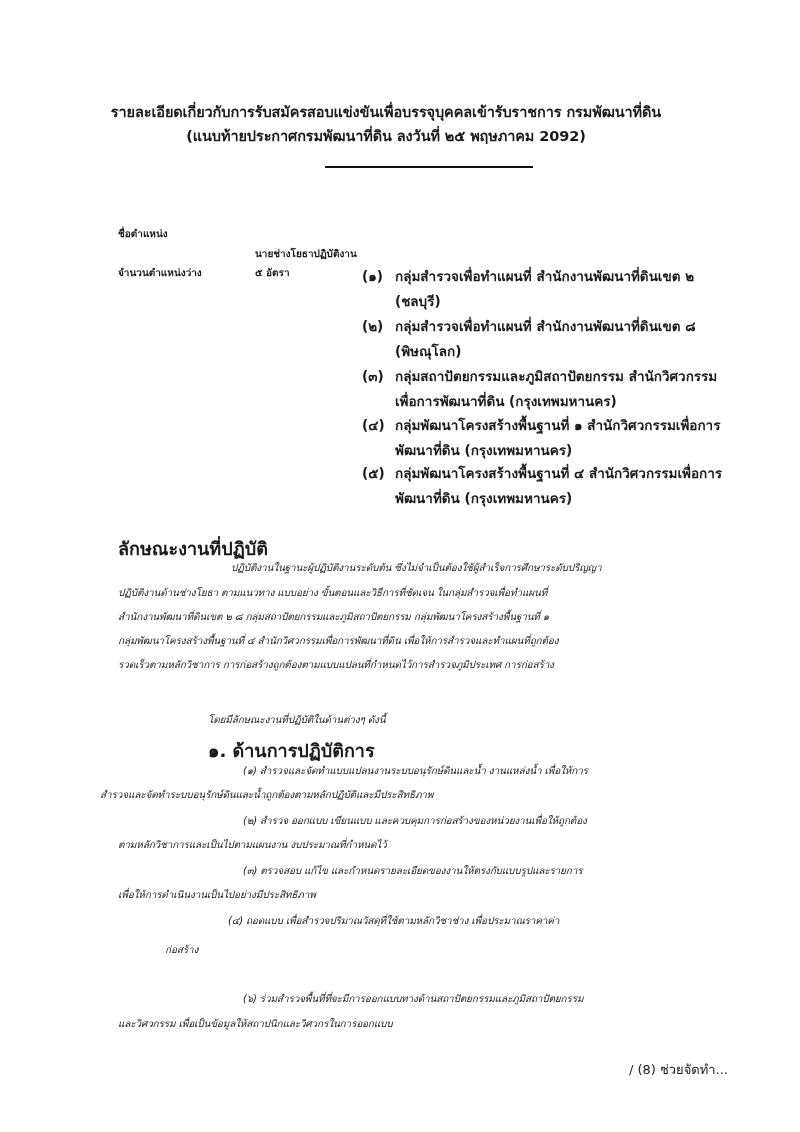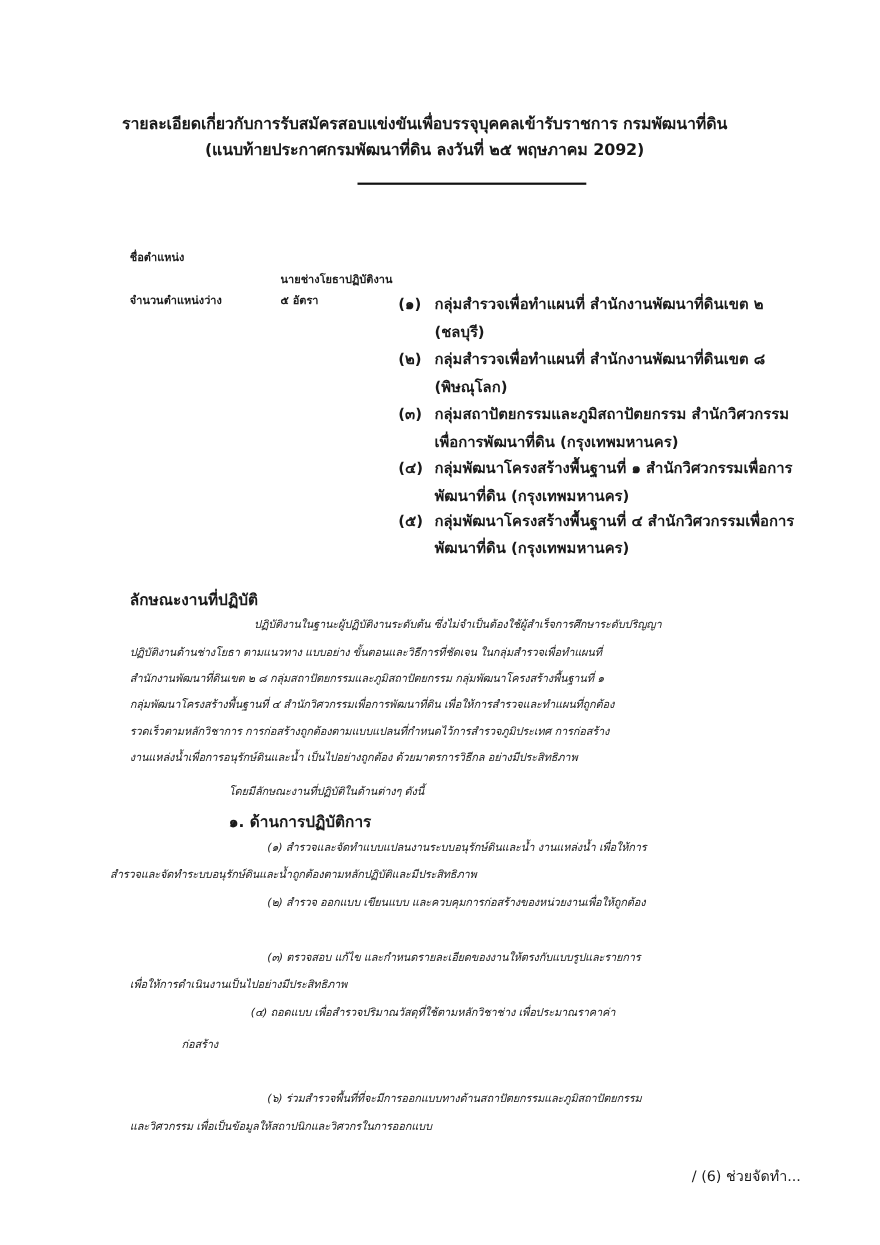--- a/index.html
+++ b/index.html
@@ -31,21 +31,21 @@
     .title2 { top: 124px; }
     .rule {
       position: absolute;
       left: 325px; top: 166px;
       width: 208px; height: 2px;
       background: #111111;
     }
     .label { font-size: 10px; font-weight: bold; }
     .list-num { font-size: 13.5px; font-weight: bold; }
     .list-text { font-size: 13.5px; font-weight: bold; }
-    .section-heading { font-size: 14px; font-weight: bold; }
+    .section-heading { font-size: 18px; font-weight: bold; }
     .para { font-size: 10px; letter-spacing: -0.15px; font-style: italic; }
     .footer { font-size: 13px; }
   </style>
 </head>
 <body>
 
 <div class="page">
 
   <div class="abs title title1">รายละเอียดเกี่ยวกับการรับสมัครสอบแข่งขันเพื่อบรรจุบุคคลเข้ารับราชการ กรมพัฒนาที่ดิน</div>
   <div class="abs title title2">(แนบท้ายประกาศกรมพัฒนาที่ดิน  ลงวันที่    ๒๕    พฤษภาคม 2092)</div>
@@ -77,34 +77,34 @@
   <div class="abs list-text" style="left:395px; top:462px;">กลุ่มพัฒนาโครงสร้างพื้นฐานที่ ๔ สำนักวิศวกรรมเพื่อการ</div>
   <div class="abs list-text" style="left:395px; top:487px;">พัฒนาที่ดิน (กรุงเทพมหานคร)</div>
 
   <div class="abs section-heading" style="left:118px; top:534px;">ลักษณะงานที่ปฏิบัติ</div>
 
   <div class="abs para" style="left:231px; top:560px;">ปฏิบัติงานในฐานะผู้ปฏิบัติงานระดับต้น ซึ่งไม่จำเป็นต้องใช้ผู้สำเร็จการศึกษาระดับปริญญา</div>
   <div class="abs para" style="left:118px; top:585px;">ปฏิบัติงานด้านช่างโยธา  ตามแนวทาง  แบบอย่าง  ขั้นตอนและวิธีการที่ชัดเจน  ในกลุ่มสำรวจเพื่อทำแผนที่</div>
   <div class="abs para" style="left:118px; top:609px;">สำนักงานพัฒนาที่ดินเขต ๒ ๘  กลุ่มสถาปัตยกรรมและภูมิสถาปัตยกรรม กลุ่มพัฒนาโครงสร้างพื้นฐานที่ ๑</div>
   <div class="abs para" style="left:118px; top:633px;">กลุ่มพัฒนาโครงสร้างพื้นฐานที่ ๔  สำนักวิศวกรรมเพื่อการพัฒนาที่ดิน เพื่อให้การสำรวจและทำแผนที่ถูกต้อง</div>
   <div class="abs para" style="left:118px; top:657px;">รวดเร็วตามหลักวิชาการ การก่อสร้างถูกต้องตามแบบแปลนที่กำหนดไว้การสำรวจภูมิประเทศ   การก่อสร้าง</div>
-  <div class="abs para" style="left:118px; top:681px;">งานแหล่งน้ำเพื่อการอนุรักษ์ดินและน้ำ เป็นไปอย่างถูกต้อง ด้วยมาตรการวิธีกล อย่างมีประสิทธิภาพ</div>
 
   <div class="abs para" style="left:208px; top:712px;">โดยมีลักษณะงานที่ปฏิบัติในด้านต่างๆ ดังนี้</div>
   <div class="abs section-heading" style="left:208px; top:736px;">๑.  ด้านการปฏิบัติการ</div>
 
   <div class="abs para" style="left:243px; top:763px;">(๑)  สำรวจและจัดทำแบบแปลนงานระบบอนุรักษ์ดินและน้ำ งานแหล่งน้ำ เพื่อให้การ</div>
   <div class="abs para" style="left:100px; top:787px;">สำรวจและจัดทำระบบอนุรักษ์ดินและน้ำถูกต้องตามหลักปฏิบัติและมีประสิทธิภาพ</div>
 
   <div class="abs para" style="left:243px; top:813px;">(๒)  สำรวจ  ออกแบบ  เขียนแบบ  และควบคุมการก่อสร้างของหน่วยงานเพื่อให้ถูกต้อง</div>
+  <div class="abs para" style="left:118px; top:837px;">ตามหลักวิชาการและเป็นไปตามแผนงาน งบประมาณที่กำหนดไว้</div>
 
   <div class="abs para" style="left:243px; top:863px;">(๓)  ตรวจสอบ   แก้ไข   และกำหนดรายละเอียดของงานให้ตรงกับแบบรูปและรายการ</div>
   <div class="abs para" style="left:118px; top:887px;">เพื่อให้การดำเนินงานเป็นไปอย่างมีประสิทธิภาพ</div>
 
   <div class="abs para" style="left:228px; top:913px;">(๔)  ถอดแบบ    เพื่อสำรวจปริมาณวัสดุที่ใช้ตามหลักวิชาช่าง    เพื่อประมาณราคาค่า</div>
   <div class="abs para" style="left:118px; top:942px;margin-left:47px;">ก่อสร้าง</div>
 
 
   <div class="abs para" style="left:243px; top:991px;">(๖)  ร่วมสำรวจพื้นที่ที่จะมีการออกแบบทางด้านสถาปัตยกรรมและภูมิสถาปัตยกรรม</div>
   <div class="abs para" style="left:118px; top:1016px;">และวิศวกรรม เพื่อเป็นข้อมูลให้สถาปนิกและวิศวกรในการออกแบบ</div>
 
-  <div class="abs footer" style="right:72px; top:1059px;">/ (6)  ช่วยจัดทำ...</div>
+  <div class="abs footer" style="right:72px; top:1059px;">/ (8)  ช่วยจัดทำ...</div>
 </div>
 
 </body></html>

